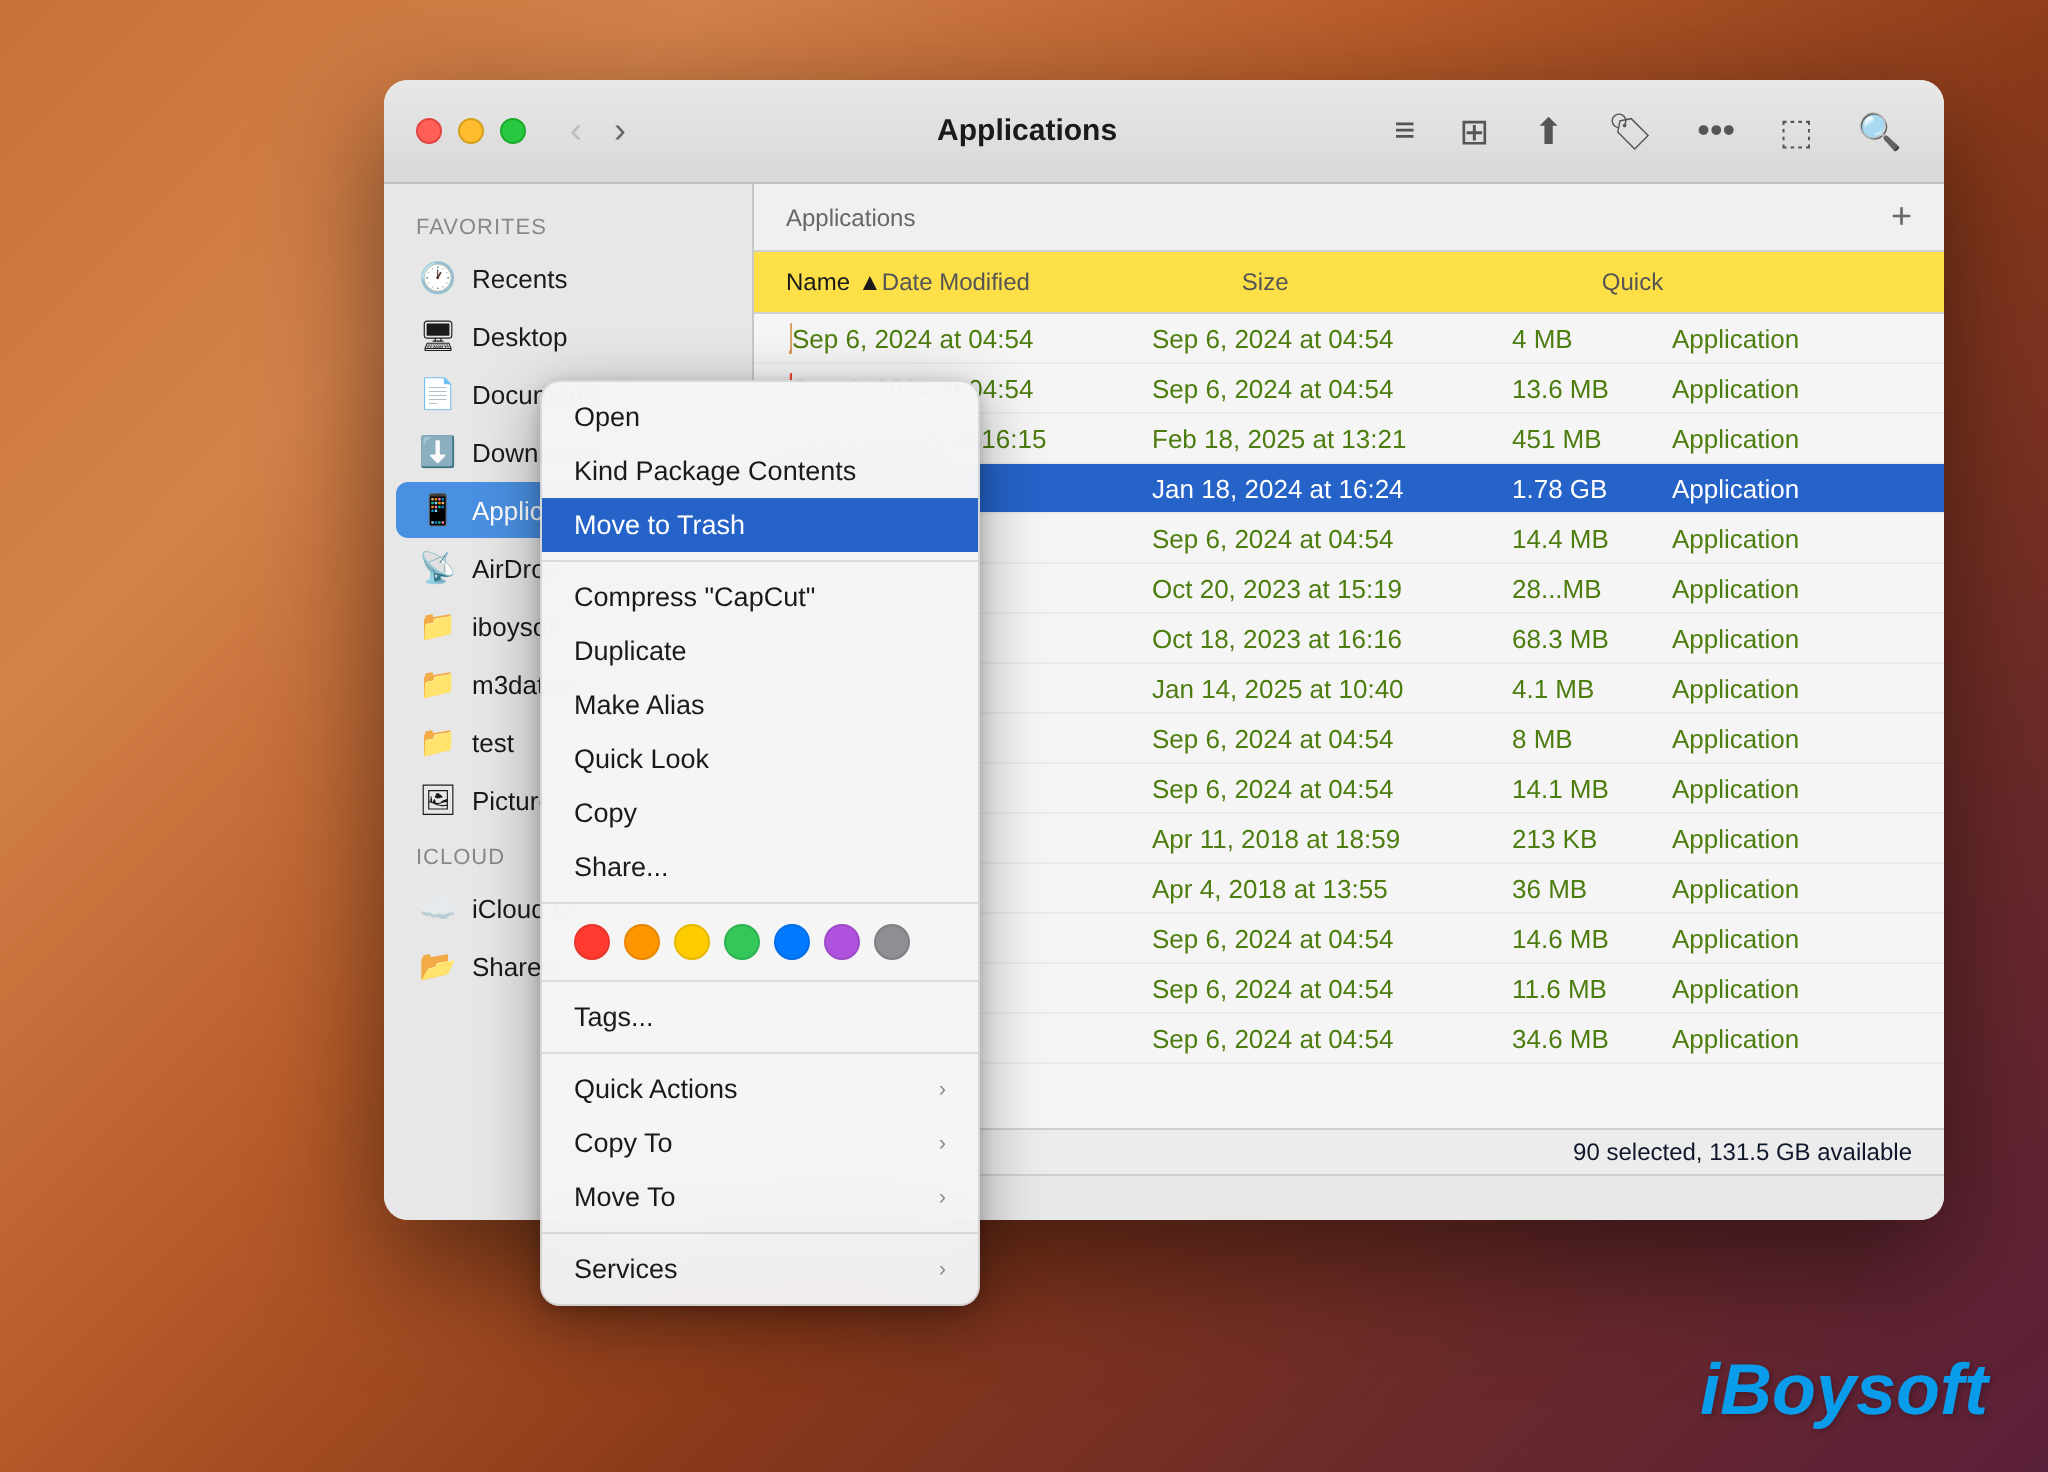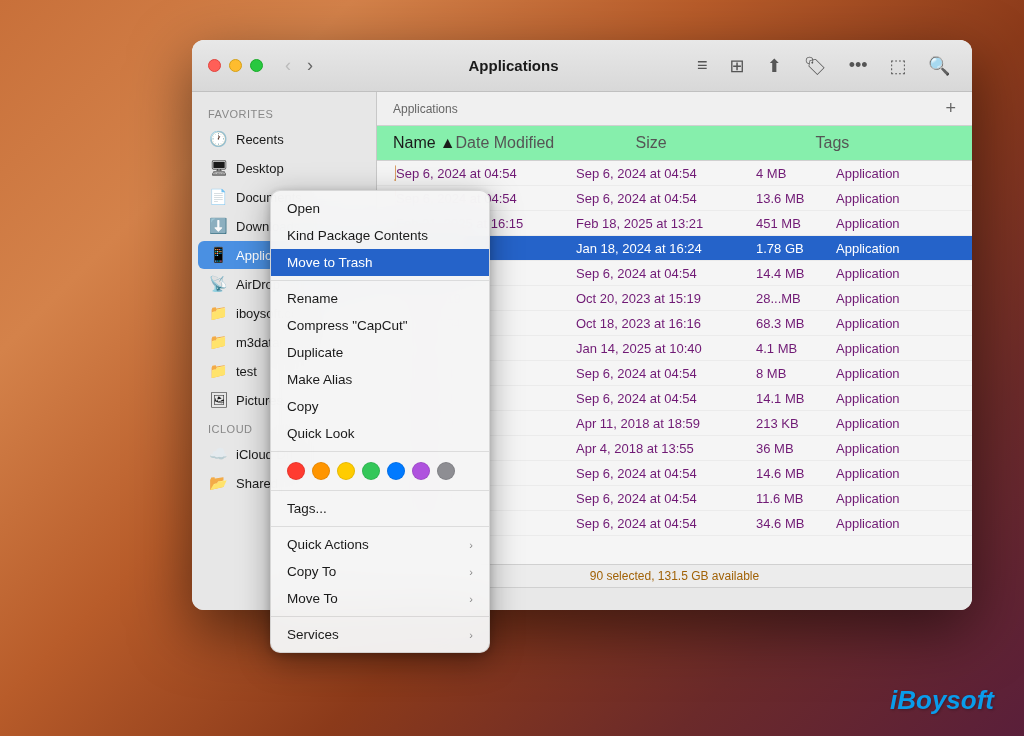--- a/index.html
+++ b/index.html
@@ -163,43 +163,43 @@
       color: #666;
       font-size: 18px;
       cursor: pointer;
     }
 
     .column-headers {
       display: grid;
       grid-template-columns: 1fr 180px 180px 80px 120px;
       padding: 4px 16px;
       border-bottom: 1px solid #d0d0d0;
-      background: #86efac;
-      font-size: 16px;
+      background: #fde047;
+      font-size: 12px;
       color: #555;
       font-weight: 500;
     }
     .col-header {
       padding: 4px 0;
       display: flex;
       align-items: center;
       gap: 4px;
     }
     .col-header.sorted { color: #1a1a1a; }
 
     .file-list {
       flex: 1;
       overflow-y: auto;
     }
     .file-row {
       display: grid;
       grid-template-columns: 1fr 180px 180px 80px 120px;
       padding: 3px 16px;
       font-size: 13px;
-      color: #701a75;
+      color: #4d7c0f;
       border-bottom: 1px solid #ebebeb;
       align-items: center;
       cursor: pointer;
     }
     .file-row.selected { background: #2563c9; color: white; }
     .file-name-cell {
       display: flex;
       align-items: center;
       gap: 8px;
       overflow: hidden;
@@ -217,22 +217,22 @@
       overflow: hidden;
       text-overflow: ellipsis;
       white-space: nowrap;
     }
 
     .status-bar {
       background: #ececec;
       border-top: 1px solid #d0d0d0;
       padding: 4px 16px;
       font-size: 12px;
-      color: #a16207;
-      text-align: center;
+      color: #0f172a;
+      text-align: right;
     }
 
     
     .path-bar {
       background: #e8e8e8;
       border-top: 1px solid #d0d0d0;
       padding: 4px 16px;
       font-size: 12px;
       color: #555;
       display: flex;
@@ -284,21 +284,21 @@
       border-radius: 50%;
       cursor: pointer;
       border: 1.5px solid rgba(0,0,0,0.1);
     }
 
     
     .watermark {
       position: absolute;
       bottom: 20px;
       right: 30px;
-      font-size: 26px;
+      font-size: 36px;
       font-weight: 700;
       color: #00aaff;
       font-style: italic;
       opacity: 0.9;
       text-shadow: 1px 1px 3px rgba(0,0,0,0.3);
     }
   </style>
 </head>
 <body>
 
@@ -391,21 +391,21 @@
           <span>Name</span>
           <span>▲</span>
         </div>
         <div class="col-header">
           <span>Date Modified</span>
         </div>
         <div class="col-header">
           <span>Size</span>
         </div>
         <div class="col-header">
-          <span>Tags</span>
+          <span>Quick</span>
         </div>
       </div>
       <div class="file-list" id="file-list">
           <div class="file-row">
     <div class="file-name-cell">
       <div class="file-icon">🧮</div>
       <span class="file-name-text">Calculator</span>
     </div>
     <span>Sep 6, 2024 at 04:54</span>
     <span>Sep 6, 2024 at 04:54</span>
@@ -569,41 +569,41 @@
     <div class="menu-item">
       <span>Kind Package Contents</span>
 
     </div>
     <div class="menu-item highlighted">
       <span>Move to Trash</span>
 
     </div>
     <div class="menu-divider"></div>
     <div class="menu-item">
-      <span>Rename</span>
-
-    </div>
-    <div class="menu-item">
       <span>Compress "CapCut"</span>
 
     </div>
     <div class="menu-item">
       <span>Duplicate</span>
 
     </div>
     <div class="menu-item">
       <span>Make Alias</span>
 
     </div>
     <div class="menu-item">
+      <span>Quick Look</span>
+
+    </div>
+    <div class="menu-item">
       <span>Copy</span>
 
     </div>
     <div class="menu-item">
-      <span>Quick Look</span>
+      <span>Share...</span>
 
     </div>
     <div class="menu-divider"></div>
     <div class="color-dots">
       <div class="color-dot" style="background: rgb(255, 59, 48);"></div>
       <div class="color-dot" style="background: rgb(255, 149, 0);"></div>
       <div class="color-dot" style="background: rgb(255, 204, 0);"></div>
       <div class="color-dot" style="background: rgb(52, 199, 89);"></div>
       <div class="color-dot" style="background: rgb(0, 122, 255);"></div>
       <div class="color-dot" style="background: rgb(175, 82, 222);"></div>

